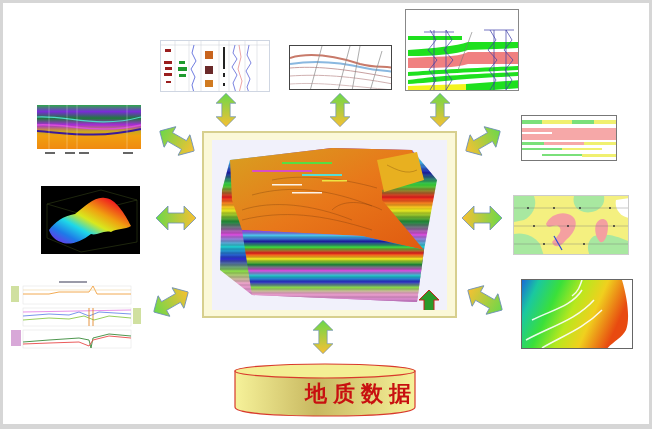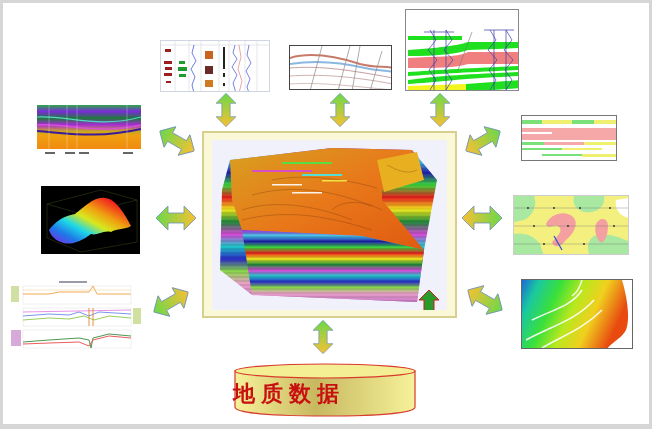--- a/index.html
+++ b/index.html
@@ -3,21 +3,21 @@
 <meta charset="utf-8">
 <style>
   html,body{margin:0;padding:0;}
   body{width:652px;height:429px;background:#d6d6d6;position:relative;overflow:hidden;font-family:"DejaVu Sans",sans-serif;}
   .canvas{position:absolute;left:3px;top:3px;width:646px;height:421px;background:#ffffff;}
   .thumb{position:absolute;overflow:hidden;box-sizing:border-box;}
   .arrow{position:absolute;}
   .center{position:absolute;left:199px;top:128px;width:255px;height:187px;background:#fbf8d8;border:2px solid #d7cf8e;box-sizing:border-box;}
   .center-inner{position:absolute;left:8px;top:7px;width:235px;height:170px;background:#f1f1fb;overflow:hidden;}
   .db{position:absolute;left:230px;top:360px;width:184px;height:54px;}
-  .db-label{position:absolute;left:0;top:16px;width:184px;text-align:left;font-family:"DejaVu Sans",sans-serif;font-weight:bold;font-size:22px;letter-spacing:6px;color:#c81010;}
+  .db-label{position:absolute;left:0;top:16px;width:184px;text-align:right;font-family:"DejaVu Sans",sans-serif;font-weight:bold;font-size:22px;letter-spacing:6px;color:#c81010;}
 </style>
 </head>
 <body>
 
 <div class="canvas">
 
   <div class="thumb" style="left:157px;top:37px;width:110px;height:52px;background:#fff;border:1px solid #cfd6e2;">
     <svg width="110" height="52" viewBox="0 0 110 52">
       <g stroke="#c8cdd6" stroke-width="0.5">
         <line x1="0" y1="4" x2="110" y2="4"></line>

